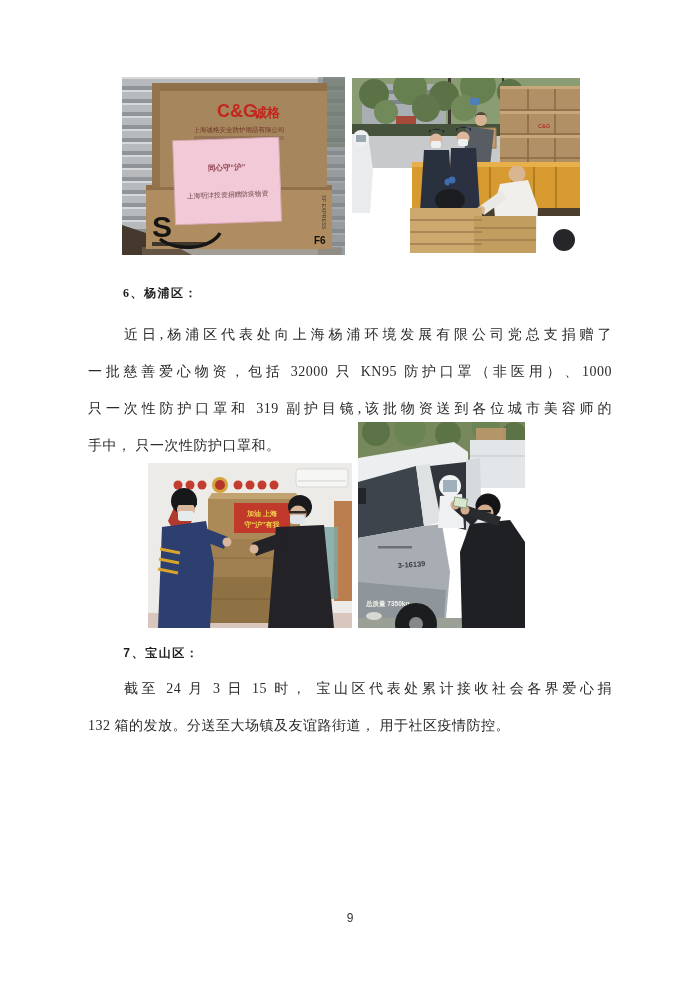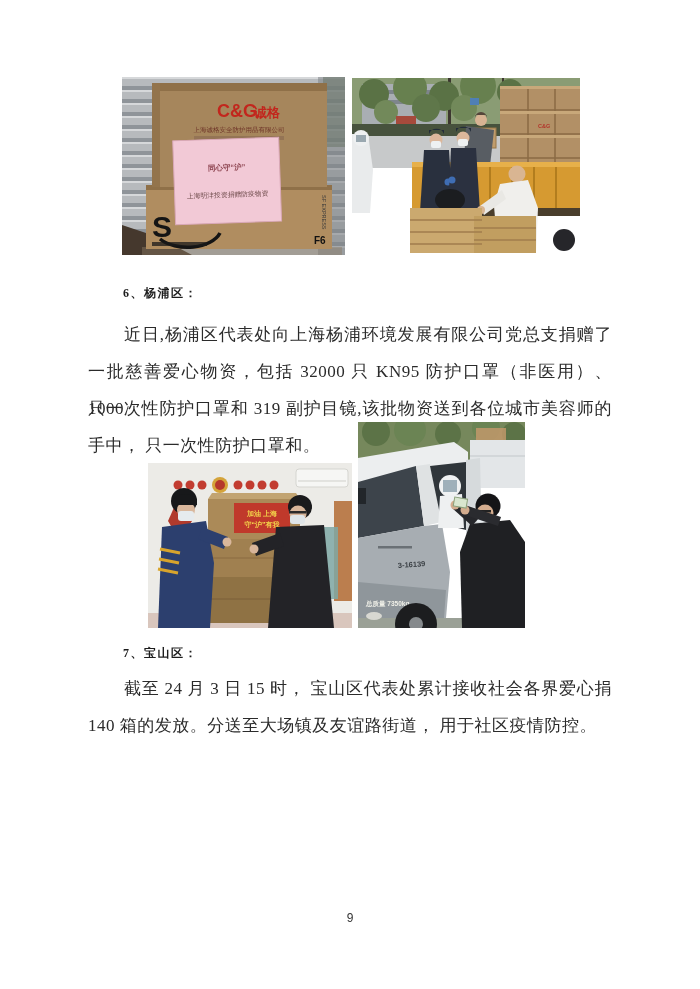--- a/index.html
+++ b/index.html
@@ -9,21 +9,21 @@
   }
   .abs{position:absolute;}
   figure{margin:0;padding:0;}
   .collage-photo{position:absolute;display:block;}
   h2.sec{
     position:absolute;margin:0;font-size:12px;font-weight:700;
     letter-spacing:1.5px;color:#1d1d1d;white-space:nowrap;
   }
   .lines{position:absolute;left:88px;width:524px;}
   .bl{
-    height:37px;line-height:37px;font-size:17px;letter-spacing:0.5px;
+    height:37px;line-height:37px;font-size:14px;letter-spacing:0.5px;
     text-align:justify;text-align-last:justify;color:#2b2b2b;
   }
   .bl.indent{text-indent:36px;}
   .bl.last{text-align-last:left;}
   .pageno{
     position:absolute;left:0;right:0;top:911px;text-align:center;
     font-size:12px;color:#333;font-family:"Liberation Sans","DejaVu Sans",sans-serif;
   }
   svg text{font-family:"Liberation Sans","DejaVu Sans",sans-serif;}
 </style>
@@ -288,22 +288,22 @@
         <polygon points="112,102 152,98 167,120 167,206 104,206 102,130" fill="#1f2023"></polygon>
         <polygon points="114,104 94,86 101,78 121,96" fill="#26272b"></polygon>
         <polygon points="140,104 104,92 107,83 143,95" fill="#2a2b2f"></polygon>
         <circle cx="97" cy="83" r="4.5" fill="#d3ac8e"></circle>
         <circle cx="107" cy="88" r="4.5" fill="#d3ac8e"></circle>
         <rect x="96" y="76" width="13" height="9" fill="#d9e6cf" stroke="#8aa07a" stroke-width="1" transform="rotate(10 102 80)"></rect>
       </g>
     </svg>
   </figure>
 
-  <h2 class="sec" style="left:123px;top:645px;">7、宝山区：</h2>
+  <h2 class="sec" style="left:123px;top:645px;font-family:Liberation Mono, monospace;">7、宝山区：</h2>
 
   <div class="lines" style="top:670px;">
     <div class="bl indent">截至 24 月 3 日 15 时， 宝山区代表处累计接收社会各界爱心捐</div>
-    <div class="bl last">140 箱的发放。分送至大场镇及友谊路街道， 用于社区疫情防控。</div>
+    <div class="bl last">132 箱的发放。分送至大场镇及友谊路街道， 用于社区疫情防控。</div>
   </div>
 
   <div class="pageno">9</div>
 
 </div>
 
 </body></html>

